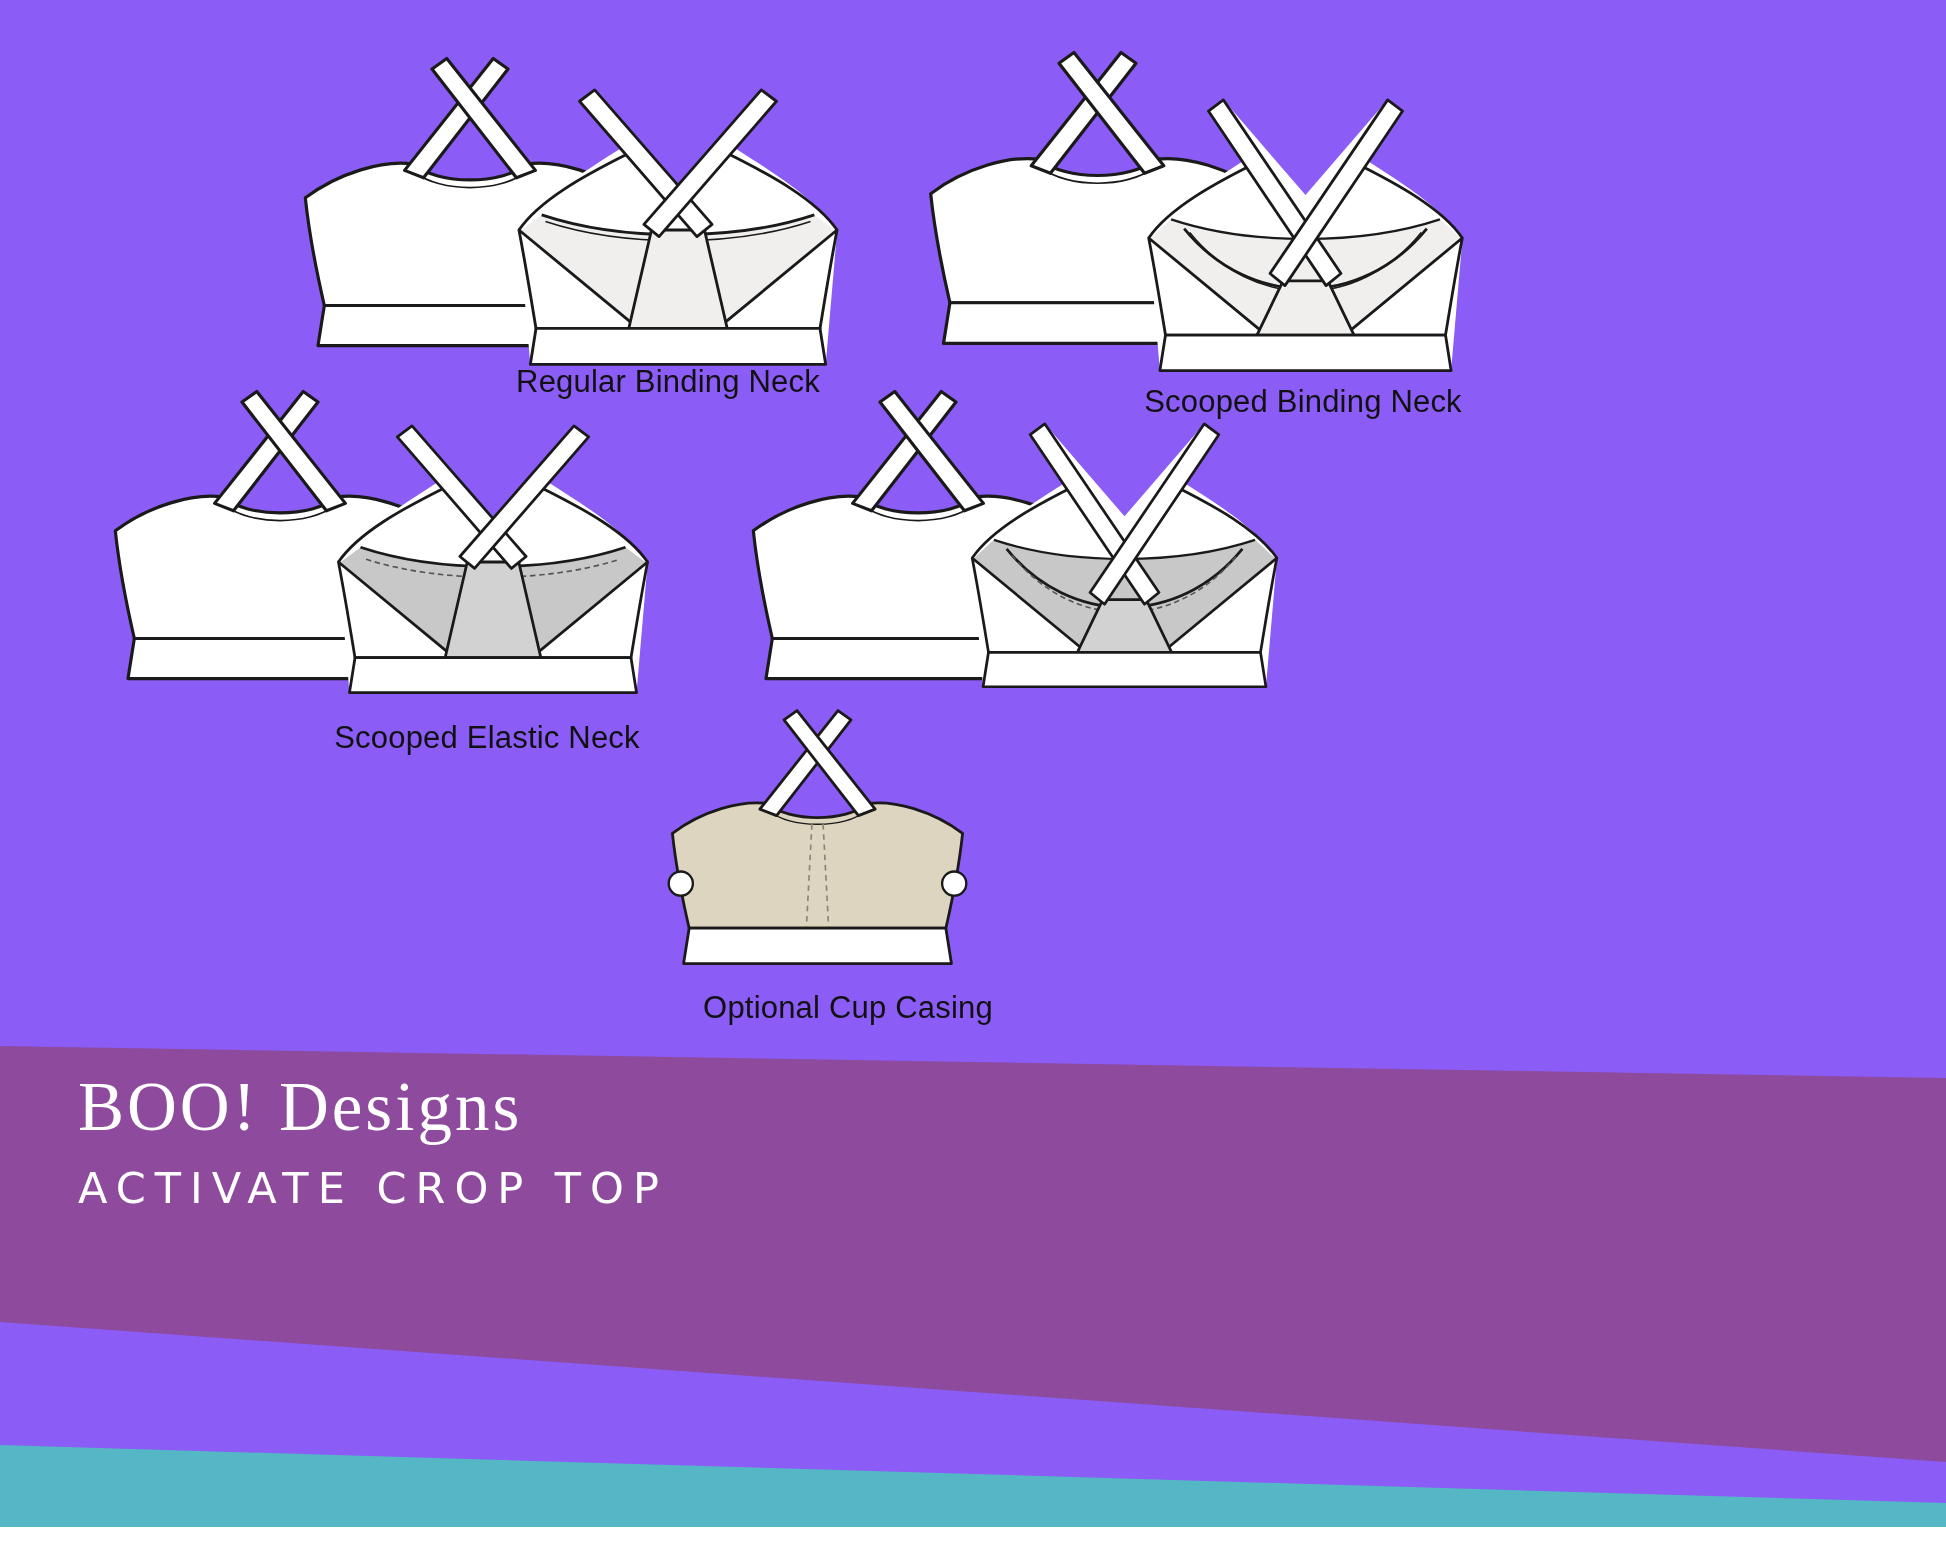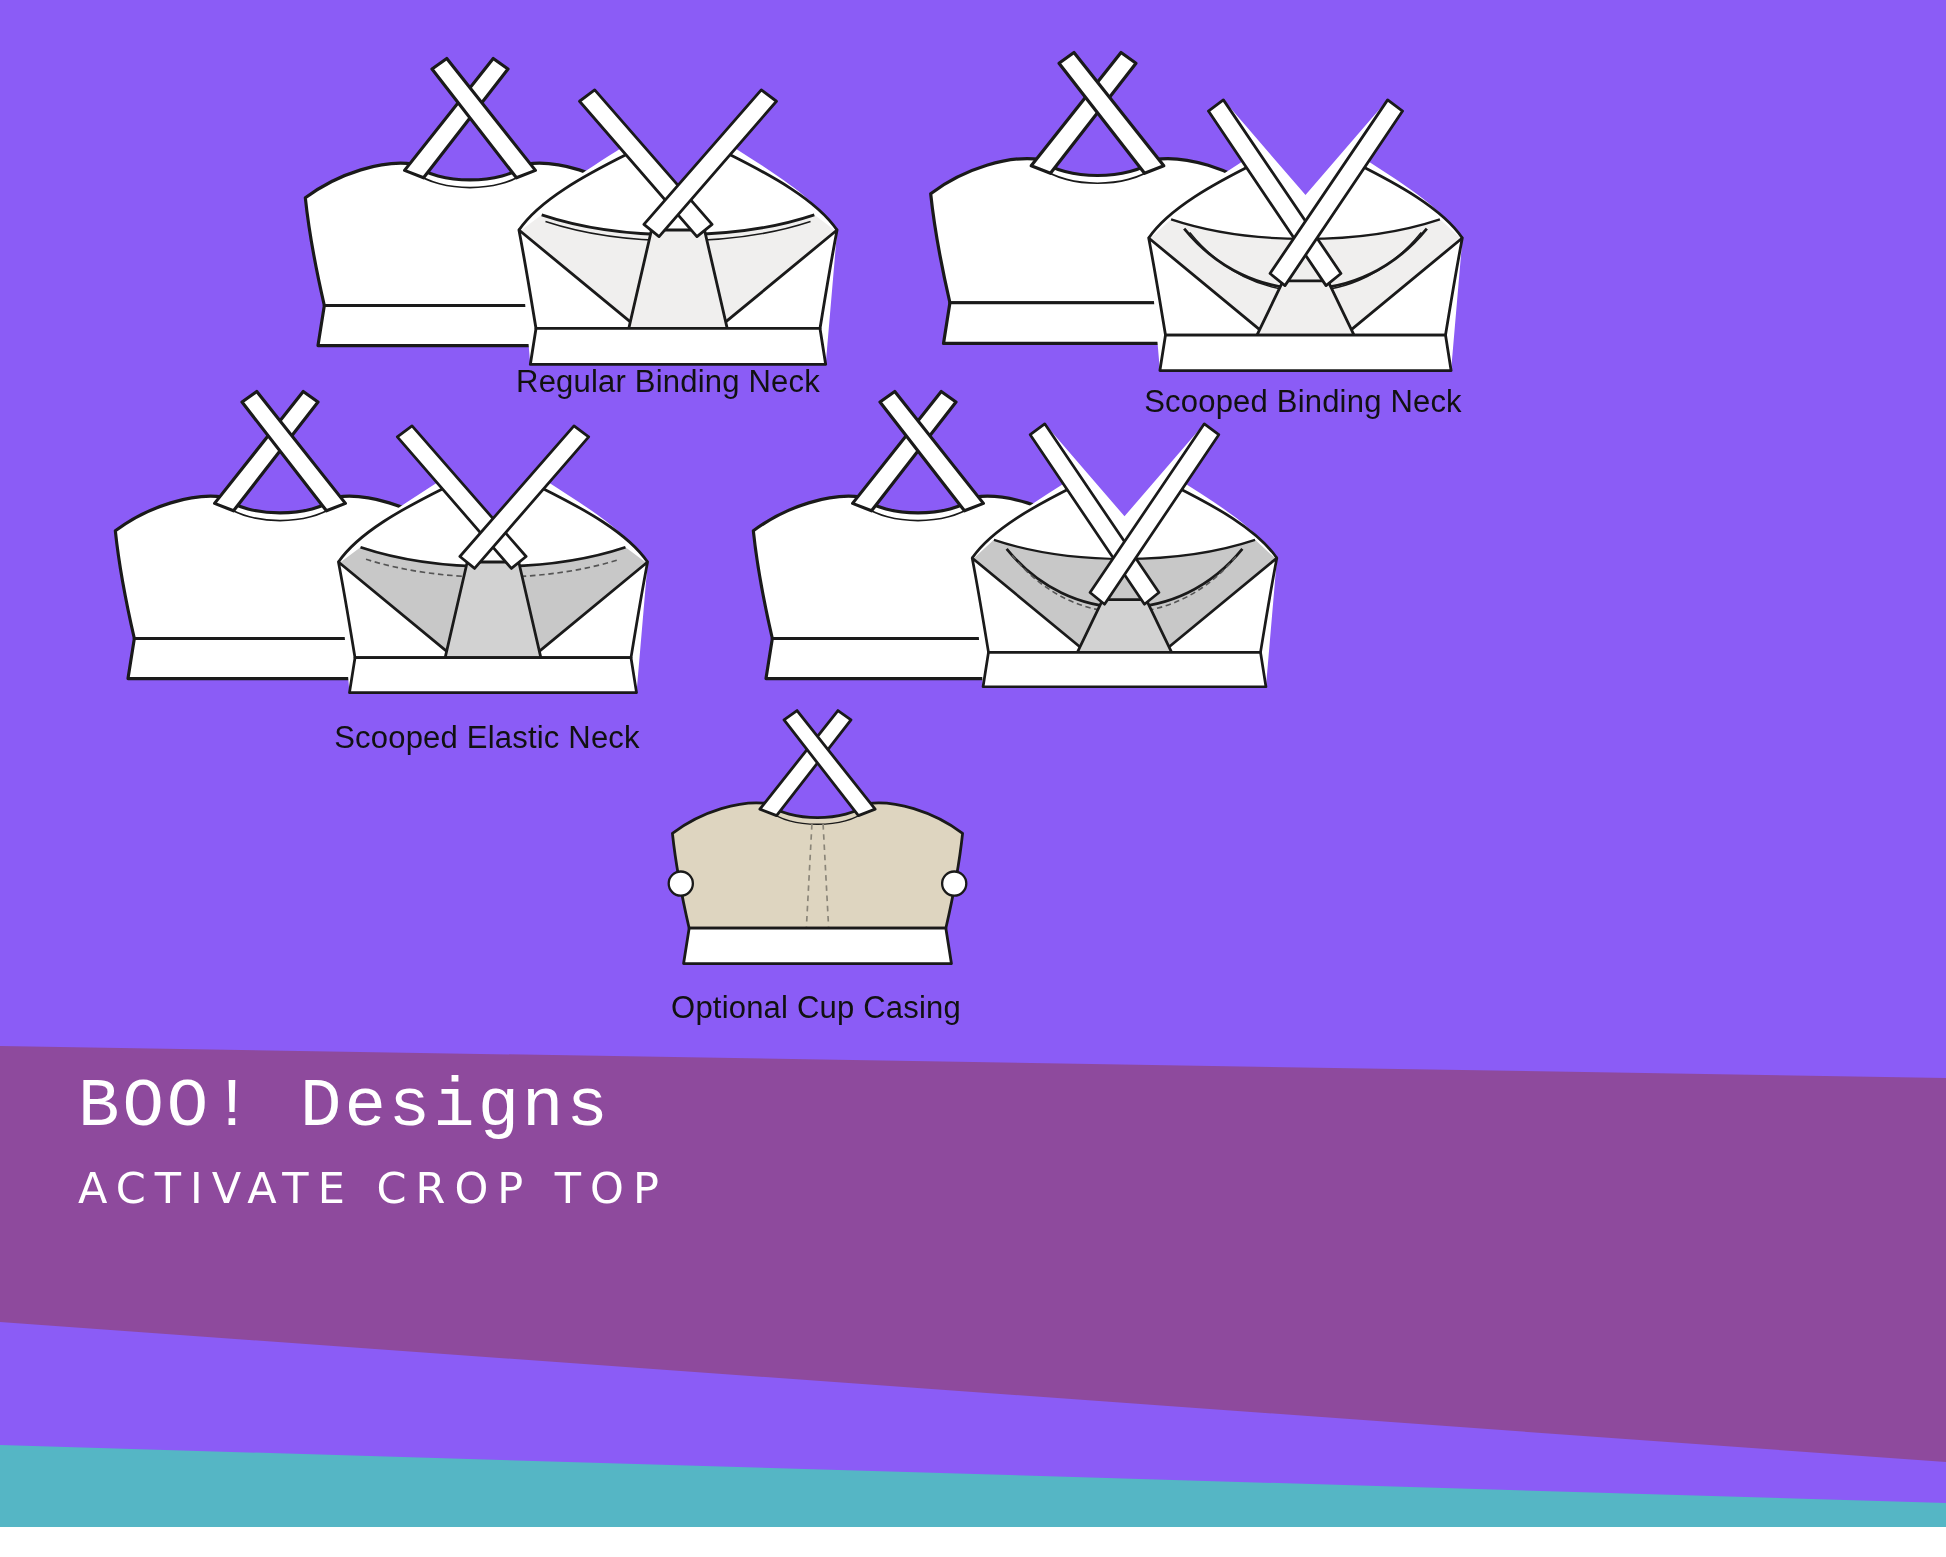--- a/index.html
+++ b/index.html
@@ -6,21 +6,21 @@
   .canvas{position:relative;width:1946px;height:1527px;background:#8b5cf6;overflow:hidden;
           font-family:"Liberation Sans",sans-serif;}
   .fig{position:absolute;}
   .caption{position:absolute;text-align:center;font-size:31px;color:#111;letter-spacing:.2px;}
   
   .binding{--open:#f0efee;--panel:#f0efee;--bind:#1a1a1a;--stitch:transparent;}
   .elastic{--open:#c8c8c8;--panel:#d2d2d2;--bind:transparent;--stitch:#555;}
   .cupfig{--tan:#ded5c0;}
   .footer-art{position:absolute;left:0;top:1037px;width:1946px;height:520px;}
   .brand{position:absolute;left:78px;top:1068px;color:#fff;font-size:69px;letter-spacing:3px;
-         font-family:Liberation Mono, monospace;font-weight:400;}
+         font-family:Liberation Serif, serif;font-weight:400;}
   .product{position:absolute;left:78px;top:1163px;color:#fff;font-size:43px;letter-spacing:9px;
          font-family:"DejaVu Sans",sans-serif;font-weight:400;}
   .defs-holder{position:absolute;width:0;height:0;overflow:hidden;}
 </style>
 </head>
 <body>
 
 <div class="canvas">
 
   <svg class="defs-holder" aria-hidden="true">
@@ -112,21 +112,21 @@
   <svg class="fig elastic" style="left:728px;top:385px;width:380px;height:317px" viewBox="0 0 360 300">
       <use href="#front-flat"></use>
     </svg>
   <svg class="fig elastic" style="left:952px;top:422px;width:345px;height:272px" viewBox="0 0 380 300">
       <use href="#back-scoop"></use>
     </svg>
 
   <svg class="fig cupfig" style="left:650px;top:705px;width:335px;height:279px" viewBox="0 0 360 300">
       <use href="#cup-casing"></use>
     </svg>
-  <div class="caption" style="left:606px;top:990px;width:420px">Optional Cup Casing</div>
+  <div class="caption" style="left:638px;top:990px;width:420px">Optional Cup Casing</div>
 
   <svg class="footer-art" viewBox="0 0 1946 520" preserveAspectRatio="none">
     <polygon points="0,9 1946,41 1946,425 0,285" fill="#8e4a9d"></polygon>
     <polygon points="0,408 1946,466 1946,520 0,520" fill="#55b6c5"></polygon>
   </svg>
   <div class="brand">BOO! Designs</div>
   <div class="product">ACTIVATE CROP TOP</div>
 
 </div>
 

